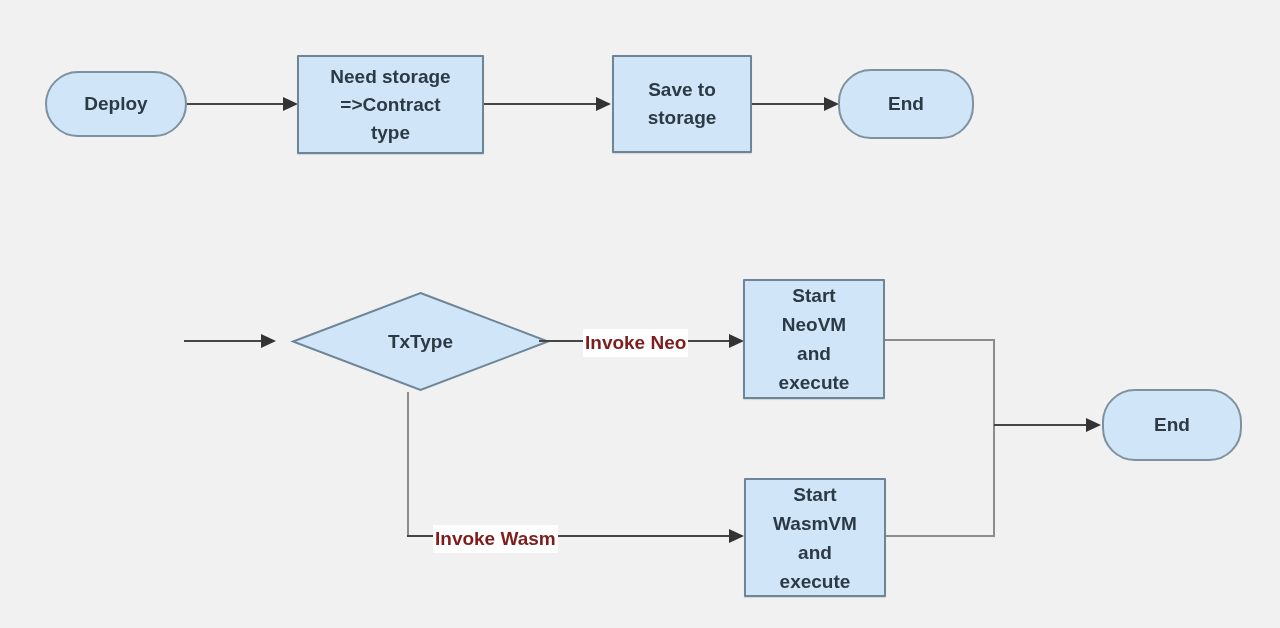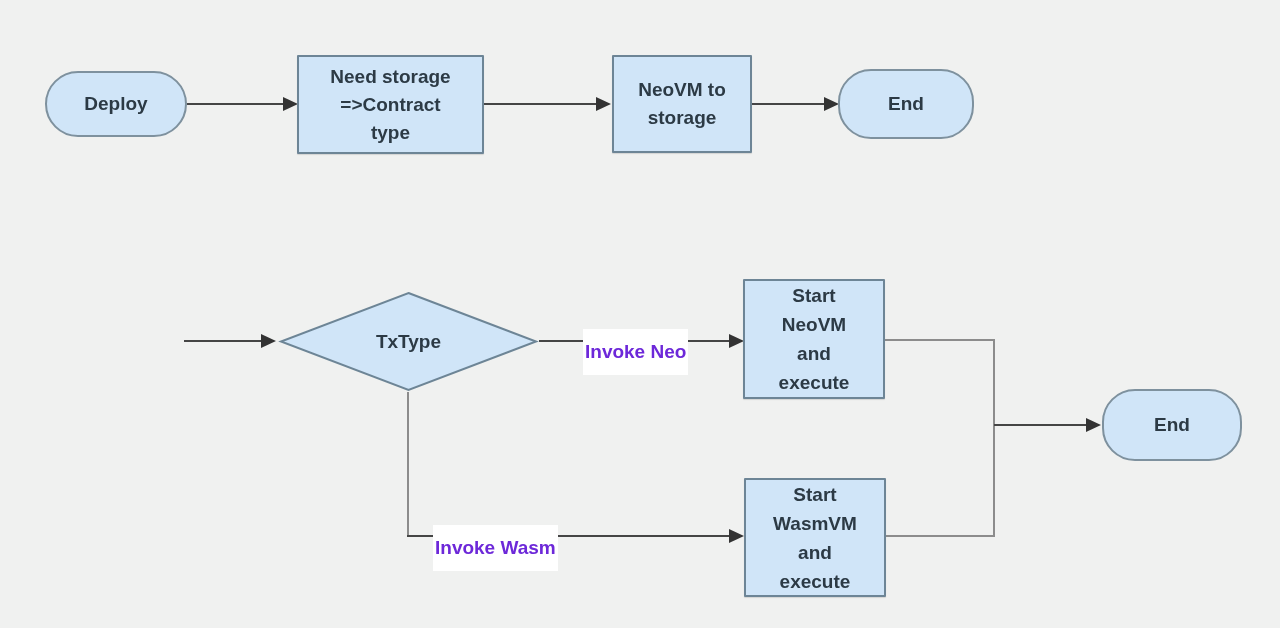--- a/index.html
+++ b/index.html
@@ -40,21 +40,21 @@
   .n-invoke   { left: 44px;   top: 308px; width: 140px; height: 67px; }
   .n-end2     { left: 1102px; top: 389px; width: 140px; height: 72px; }
 
   
   .n-storage  { left: 297px;  top: 55px;  width: 187px; height: 99px; }
   .n-save     { left: 612px;  top: 55px;  width: 140px; height: 98px; }
   .n-neovm    { left: 743px;  top: 279px; width: 142px; height: 120px; line-height: 29px; }
   .n-wasmvm   { left: 744px;  top: 478px; width: 142px; height: 119px; line-height: 29px; }
 
   
-  .diamond-wrap { position: absolute; left: 278px; top: 291px; width: 261px; height: 101px; }
+  .diamond-wrap { position: absolute; left: 290px; top: 291px; width: 261px; height: 101px; }
   .diamond-wrap svg { display: block; }
   .diamond-label {
     position: absolute; left: 0; top: 0; width: 100%; height: 100%;
     display: flex; align-items: center; justify-content: center;
     color: #2c3a45; font-weight: bold; font-size: 19px;
   }
 
   
   .hline, .vline { position: absolute; }
   .hline { height: 2px; }
@@ -67,25 +67,25 @@
     width: 0; height: 0;
     border-top: 7px solid transparent;
     border-bottom: 7px solid transparent;
     border-left: 15px solid #333333;
   }
 
   
   .edge-label {
     position: absolute;
     background: #ffffff;
-    color: #6d28d9;
+    color: #7f1d1d;
     font-weight: bold;
     font-size: 19px;
     line-height: 22px;
-    padding: 12px 2px;
+    padding: 3px 2px;
     white-space: nowrap;
   }
   .l-neo  { left: 583px; top: 329px; }
   .l-wasm { left: 433px; top: 525px; text-align: center; }
 </style>
 </head>
 <body>
 
 <div class="canvas">
 
@@ -94,21 +94,21 @@
   <div class="hline dark" style="left:187px; top:103px; width:96px;"></div>
   <div class="arrow-right" style="left:283px; top:97px;"></div>
 
   <div class="node process n-storage">Need storage
 =&gt;Contract
 type</div>
 
   <div class="hline dark" style="left:484px; top:103px; width:112px;"></div>
   <div class="arrow-right" style="left:596px; top:97px;"></div>
 
-  <div class="node process n-save">NeoVM to
+  <div class="node process n-save">Save to
 storage</div>
 
   <div class="hline dark" style="left:752px; top:103px; width:72px;"></div>
   <div class="arrow-right" style="left:824px; top:97px;"></div>
 
   <div class="node terminator n-end1">End</div>
 
 
   <div class="hline dark" style="left:184px; top:340px; width:77px;"></div>
   <div class="arrow-right" style="left:261px; top:334px;"></div>

